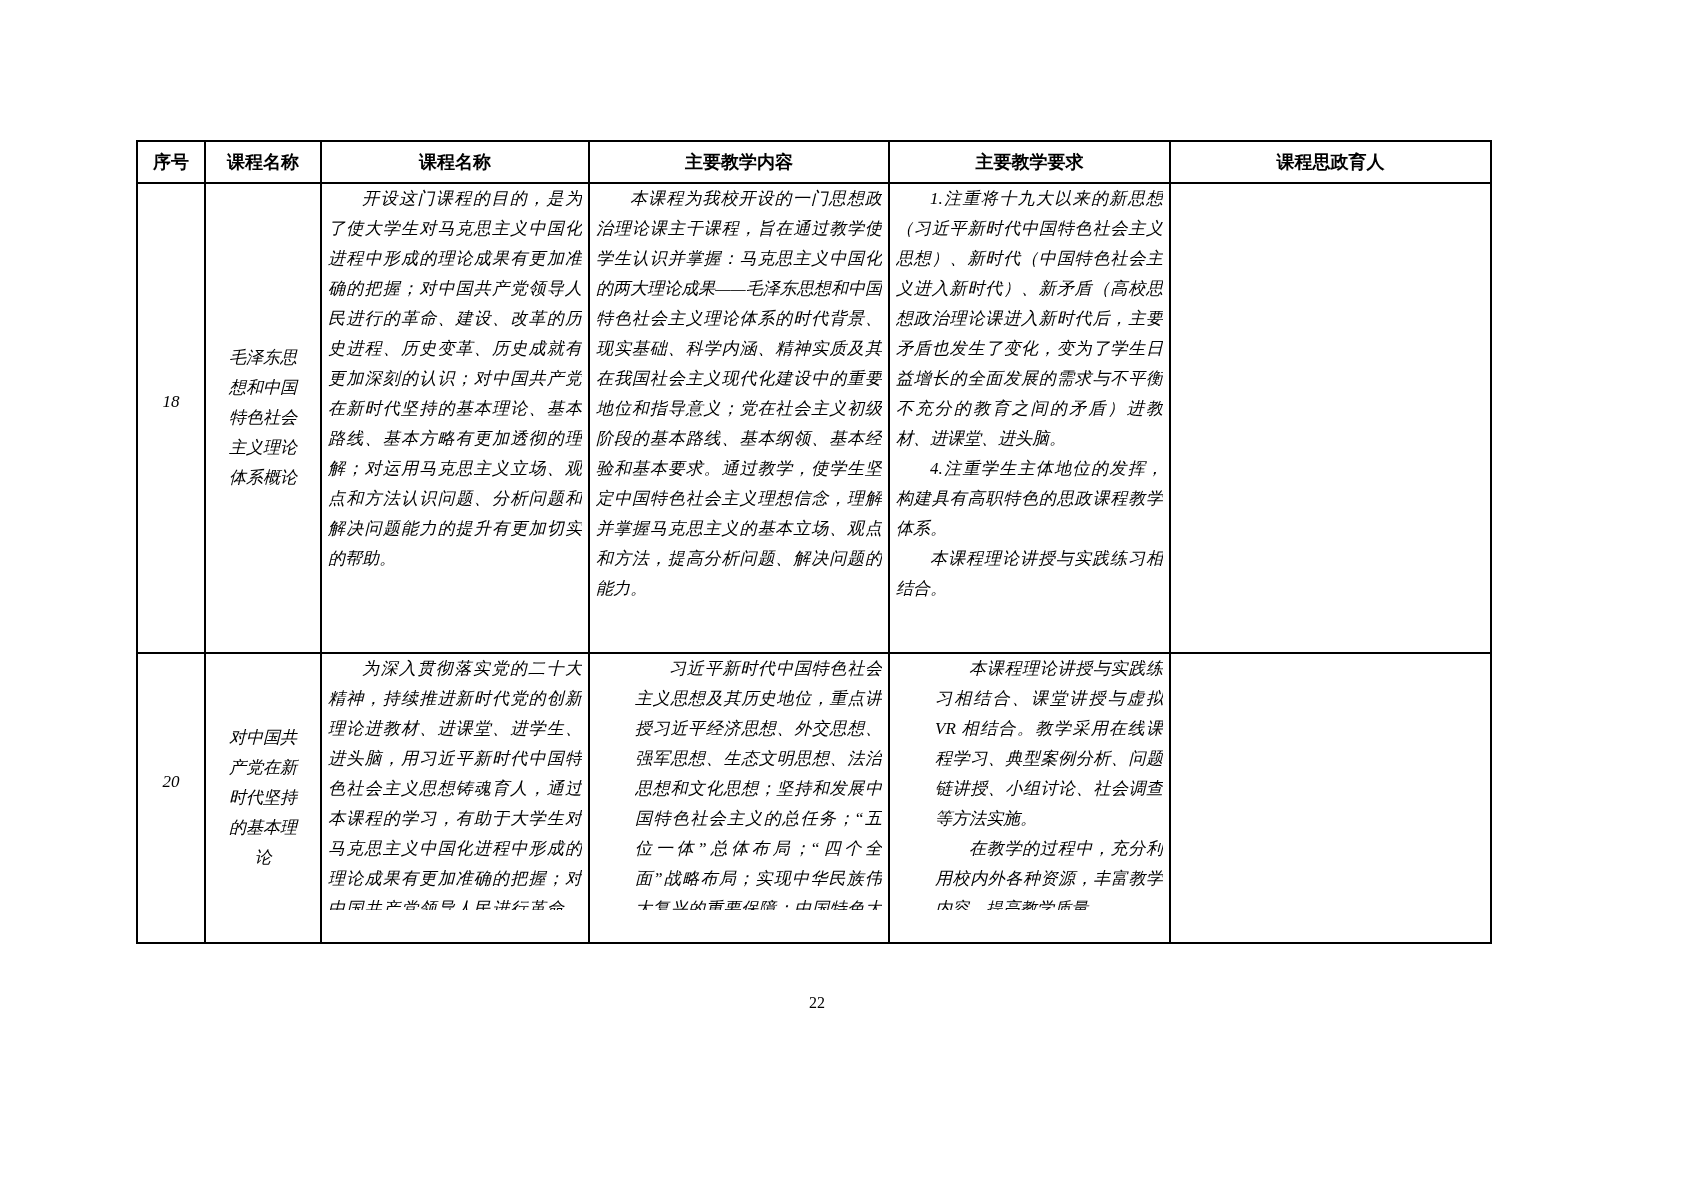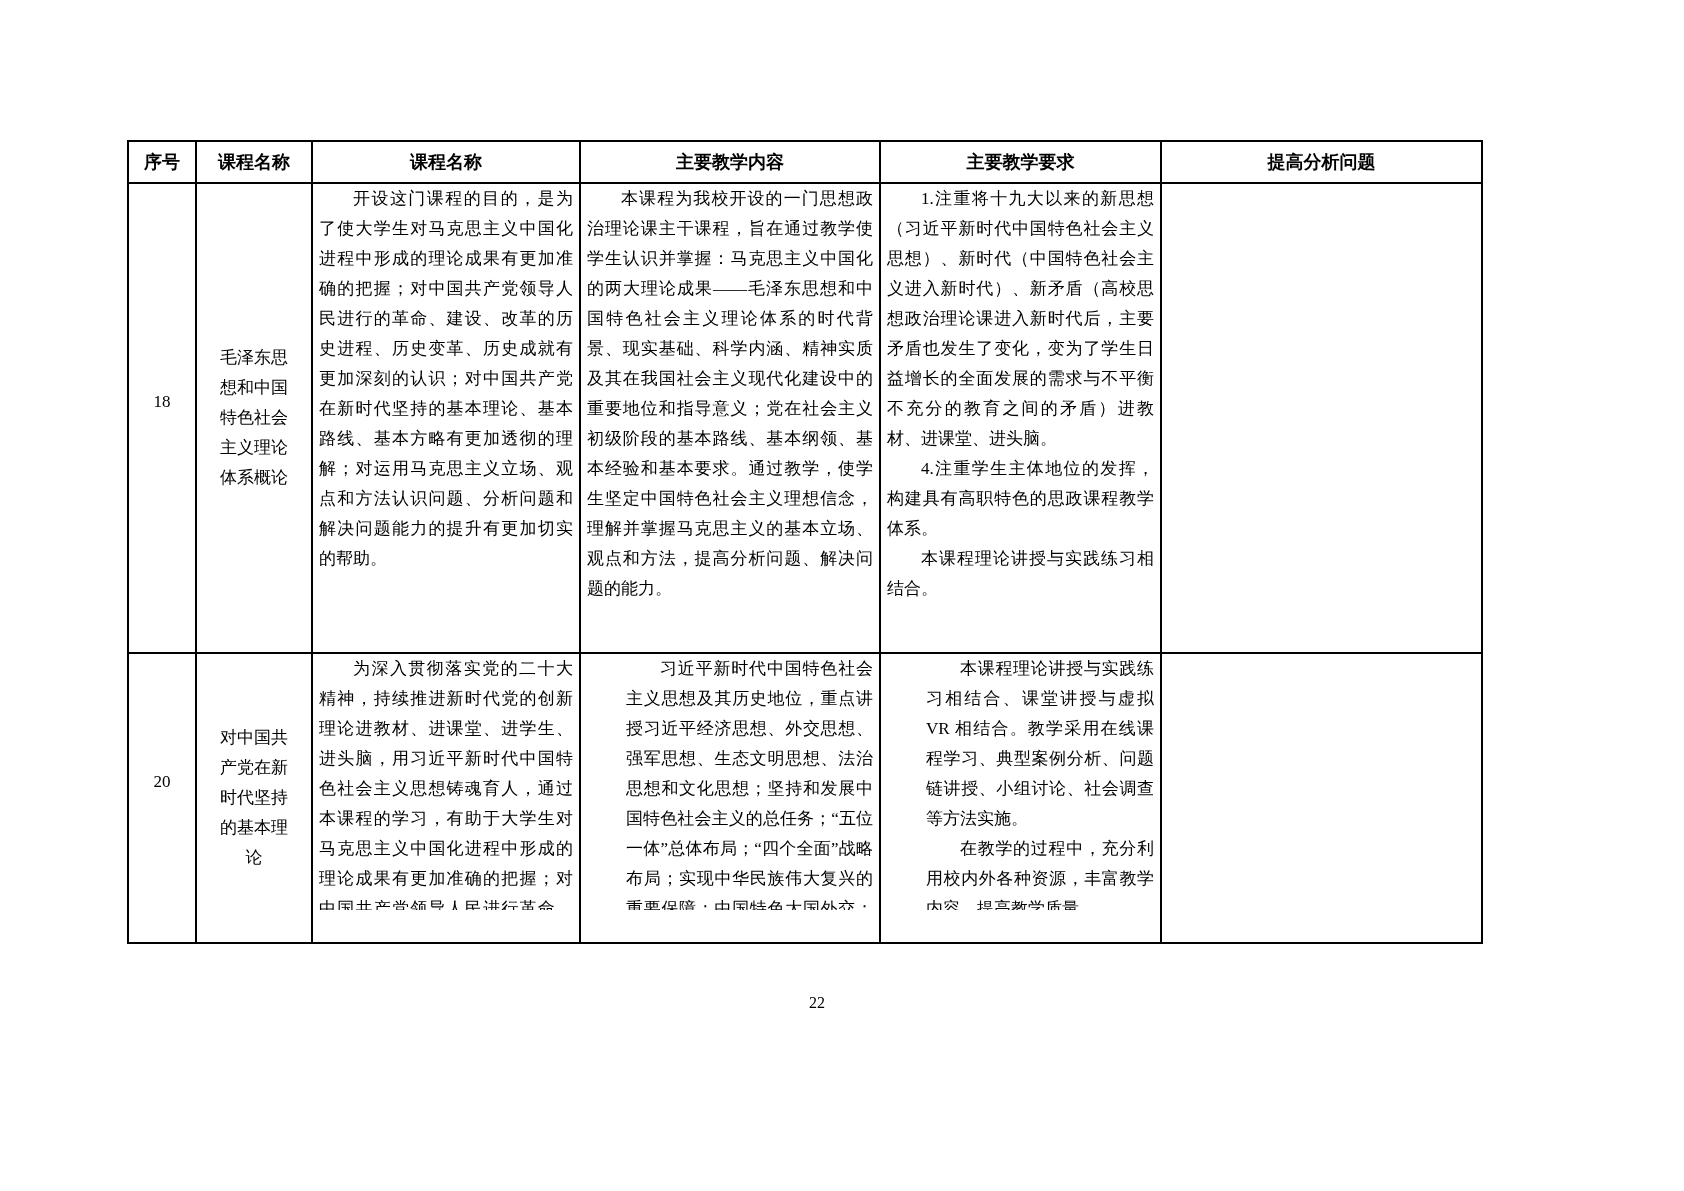--- a/index.html
+++ b/index.html
@@ -9,21 +9,21 @@
   }
   body {
     width: 1684px;
     height: 1191px;
     position: relative;
     font-family: "Liberation Serif", "DejaVu Serif", serif;
     color: #000000;
   }
   .doc-table {
     position: absolute;
-    left: 127px;
+    left: 136px;
     top: 140px;
     width: 1354px;
     border-collapse: collapse;
     table-layout: fixed;
     border: 2px solid #1d4ed8;
   }
   .doc-table td, .doc-table th {
     border: 2px solid #000;
     padding: 0 6px;
     font-size: 17px;
@@ -34,20 +34,21 @@
     font-weight: bold;
     font-size: 18px;
     text-align: center;
     vertical-align: middle;
     height: 40px;
     padding: 0 2px;
   }
   .cell-inner {
     overflow: hidden;
     line-height: 30px;
+    font-style: italic;
   }
   .h-18 { height: 436px; }
   .h-19 { height: 256px; }
   .v-mid {
     display: flex;
     flex-direction: column;
     justify-content: flex-start;
     margin-left: 39px;
   }
   .v-mid-center {
@@ -86,21 +87,21 @@
     <col style="width:281px">
     <col style="width:321px">
   </colgroup>
   <thead>
     <tr>
       <th>序号</th>
       <th>课程名称</th>
       <th>课程名称</th>
       <th>主要教学内容</th>
       <th>主要教学要求</th>
-      <th>提高分析问题</th>
+      <th>课程思政育人</th>
     </tr>
   </thead>
   <tbody>
     <tr>
       <td>
         <div class="cell-inner h-18 v-mid-center">18</div>
       </td>
       <td>
         <div class="cell-inner h-18 v-mid-center name-inner">毛泽东思想和中国特色社会主义理论体系概论</div>
       </td>

